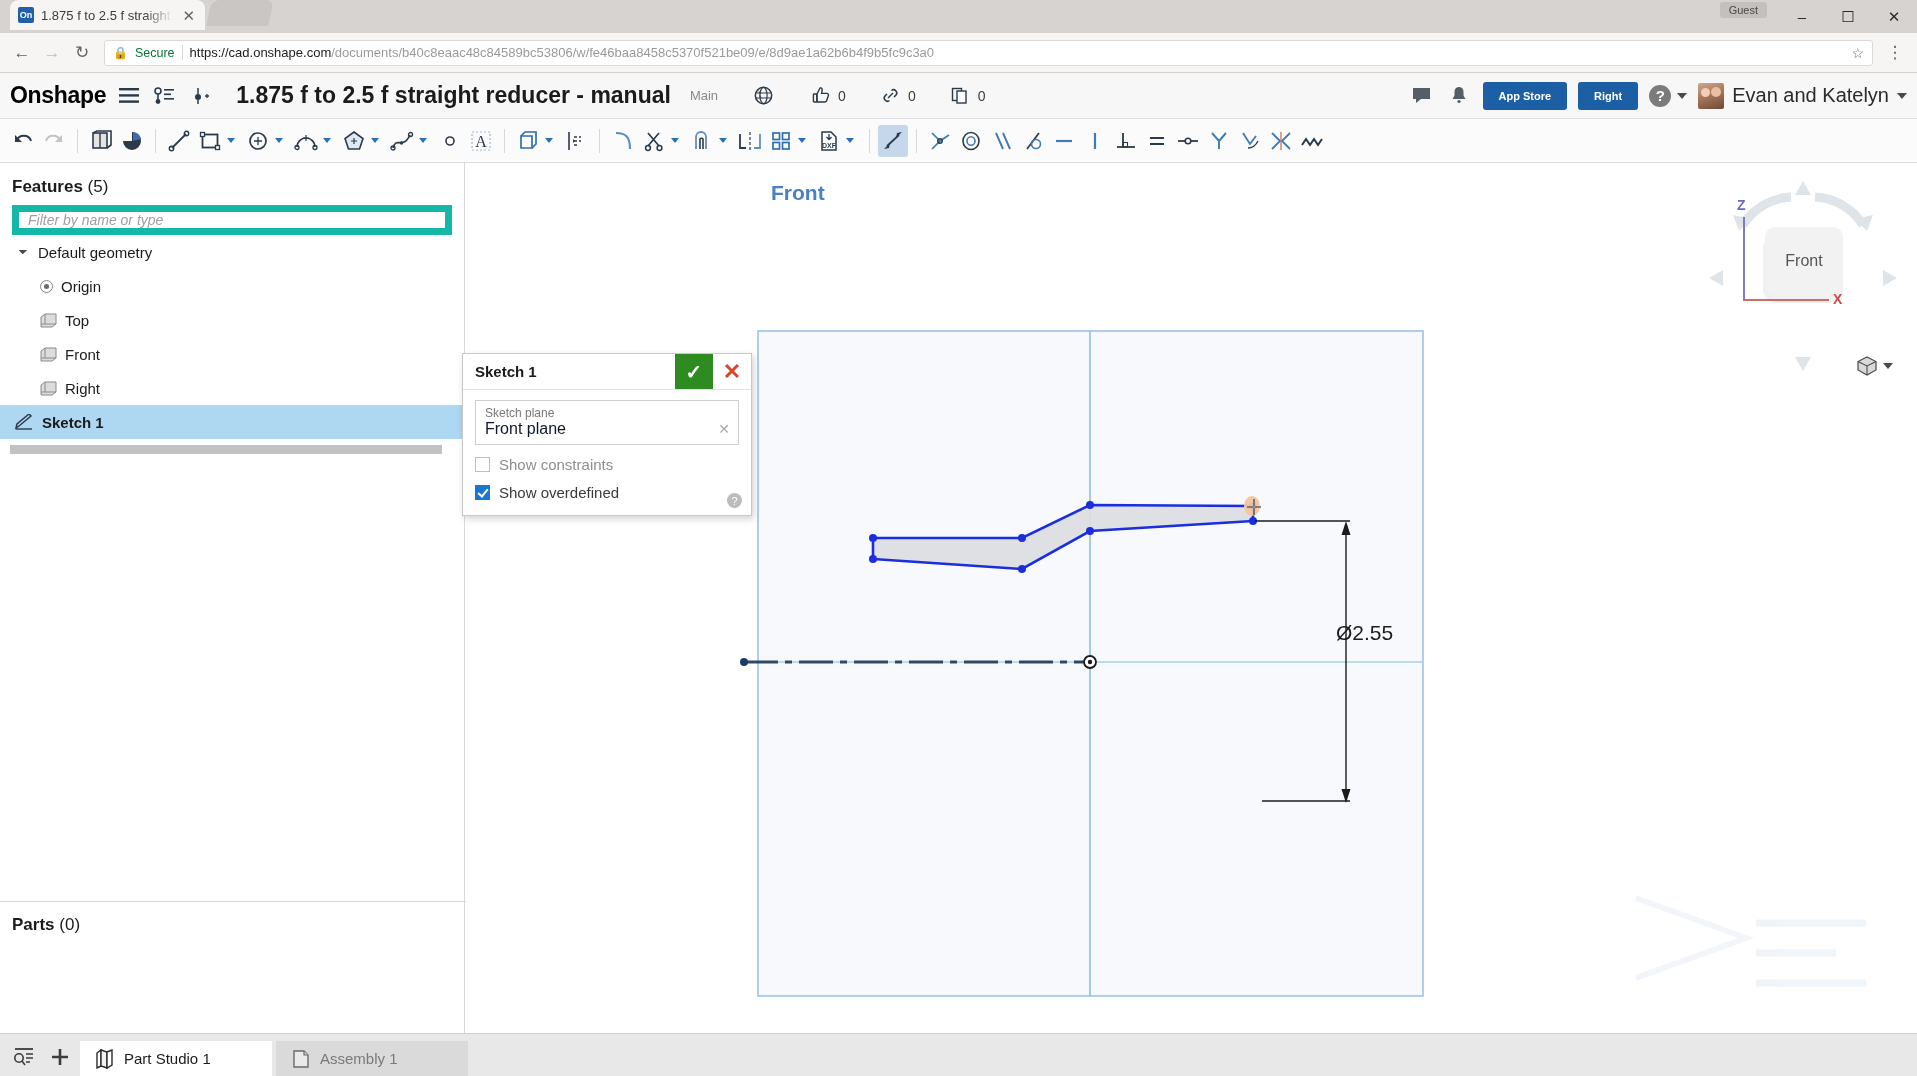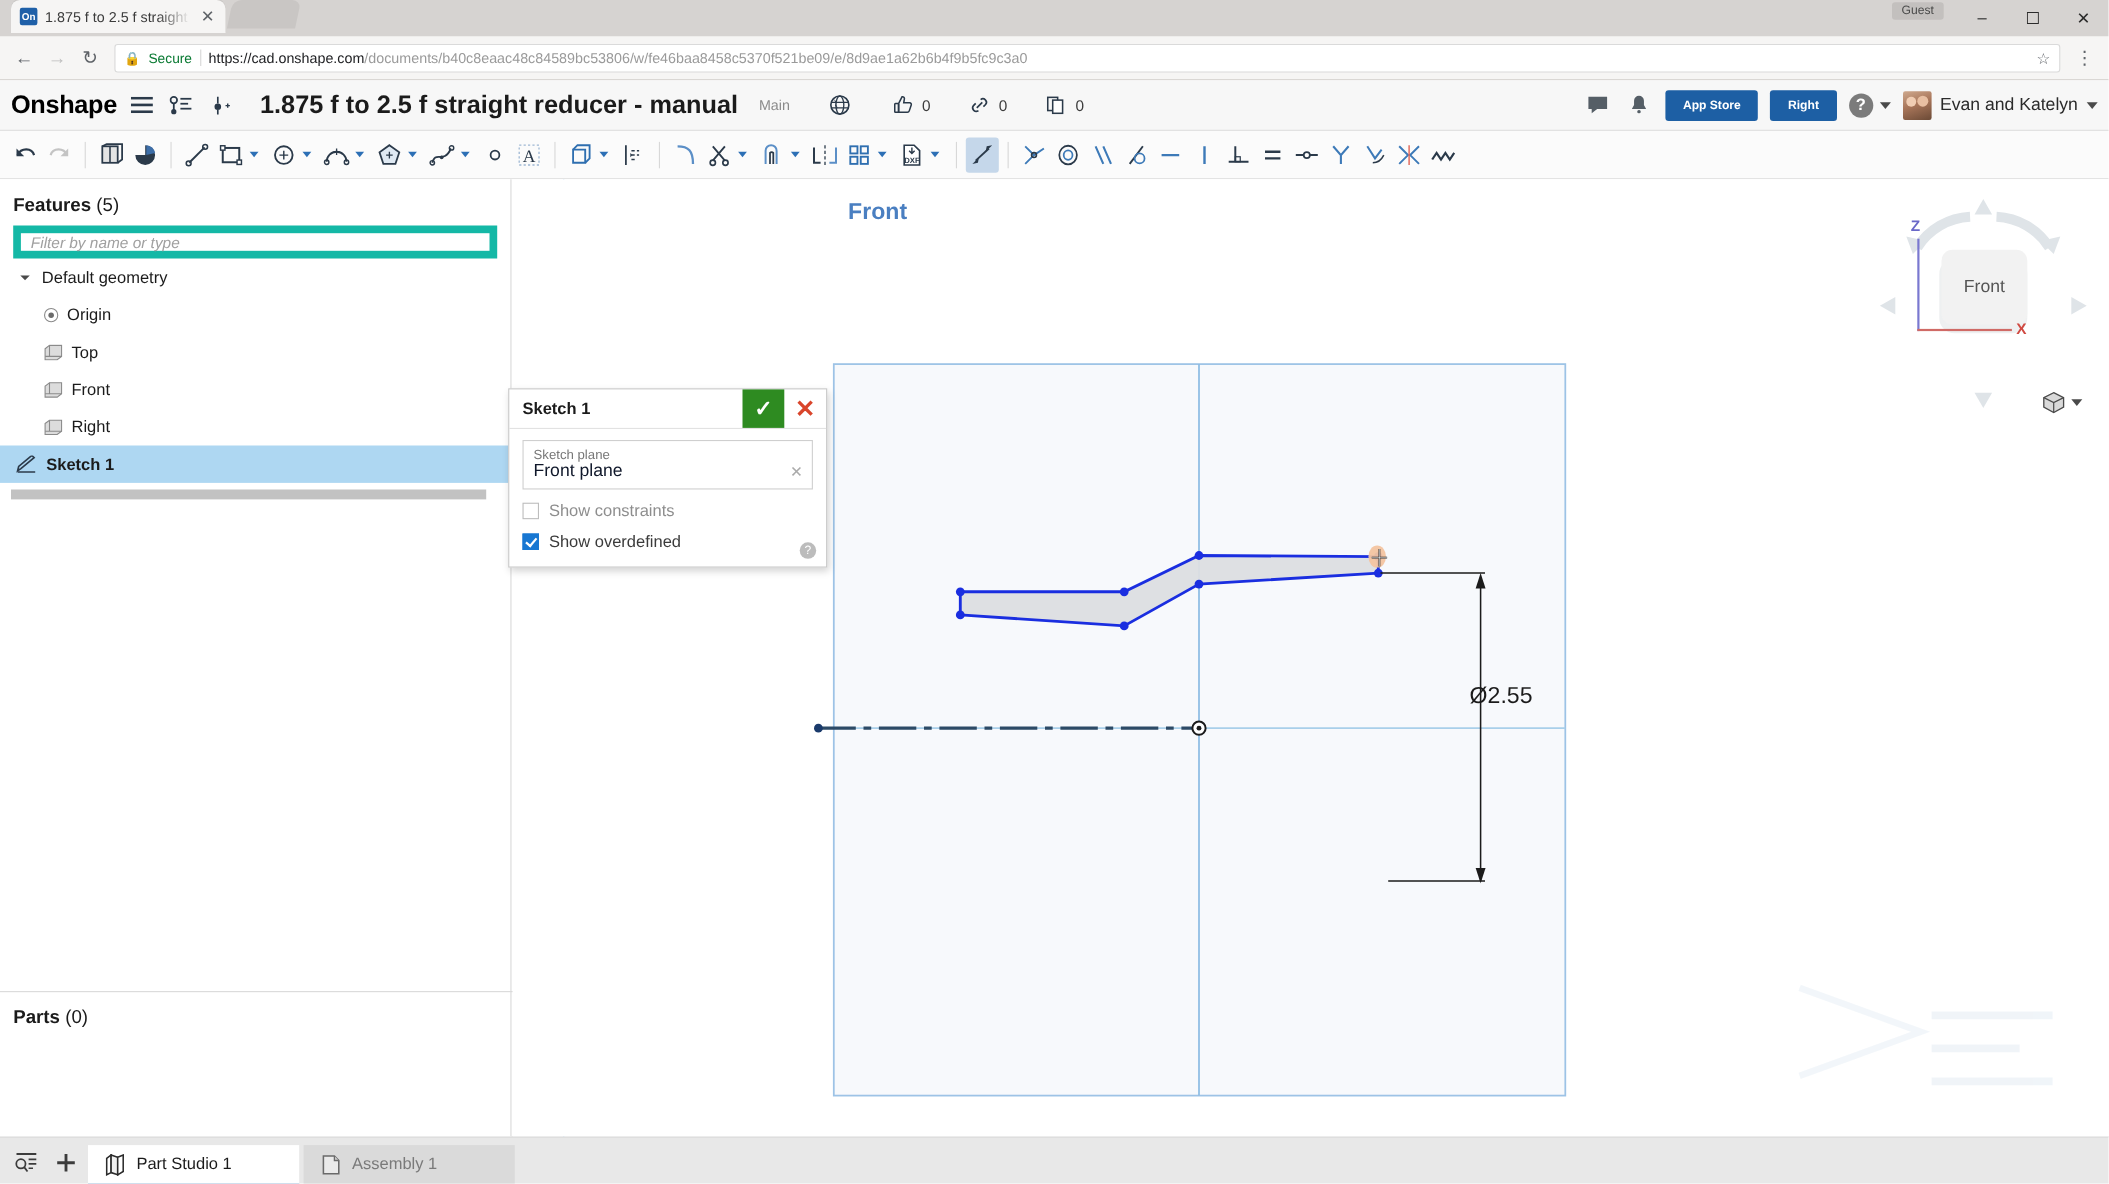--- a/index.html
+++ b/index.html
@@ -76,21 +76,21 @@
   .help-circ{
     width:22px;height:22px;border-radius:50%;background:#7b7b7b;color:#fff;
     display:flex;align-items:center;justify-content:center;font-size:15px;font-weight:bold;
   }
   .caret{ width:0;height:0;border-left:5px solid transparent;border-right:5px solid transparent;
     border-top:6px solid #4a4a4a; }
   .avatar{ width:26px;height:26px;border-radius:2px;overflow:hidden; flex:none;
     background:linear-gradient(160deg,#cfa98e 0%,#a9765a 45%,#6b4a36 100%); position:relative;}
   .avatar:before{content:"";position:absolute;left:3px;top:5px;width:9px;height:9px;border-radius:50%;background:#f0cdb3;}
   .avatar:after{content:"";position:absolute;right:3px;top:4px;width:10px;height:10px;border-radius:50%;background:#e8bfa2;}
-  .user-name{ font-size:16px; color:#2b2b2b; white-space:nowrap;}
+  .user-name{ font-size:20px; color:#2b2b2b; white-space:nowrap;}
 
   
   .os-toolbar{
     height:44px; background:#fbfbfb; border-bottom:1px solid #dcdcdc;
     display:flex; align-items:center; padding:0 8px; gap:1px;
   }
   .tb{ width:30px;height:32px;display:flex;align-items:center;justify-content:center; }
   .tbsep{ width:1px;height:24px;background:#d8d8d8;margin:0 7px;}
   .tb-dd{ width:0;height:0;border-left:4.5px solid transparent;border-right:4.5px solid transparent;
     border-top:5.5px solid #2c6fb5; margin:0 7px 0 1px;}

